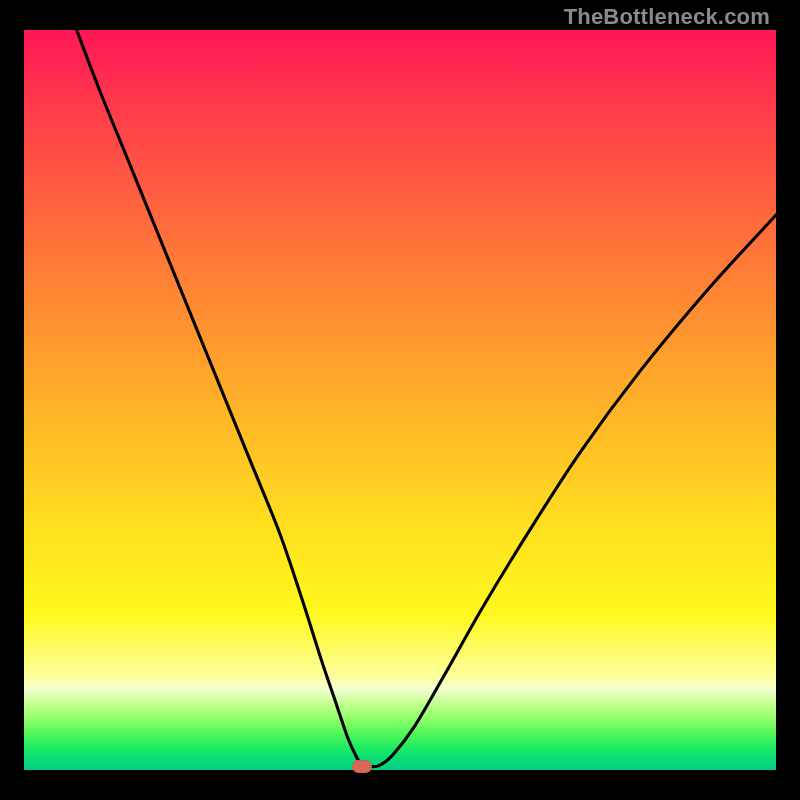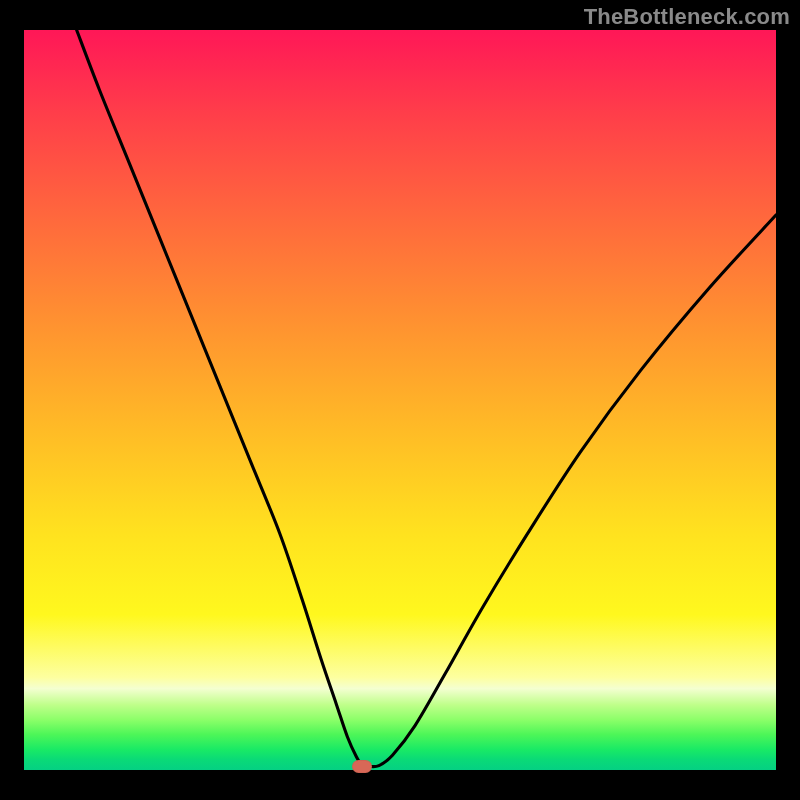--- a/index.html
+++ b/index.html
@@ -12,21 +12,21 @@
     overflow: hidden;
   }
   .wrap {
     position: relative;
     width: 800px;
     height: 800px;
   }
   .watermark {
     position: absolute;
     top: 4px;
-    right: 10px;
+    right: 30px;
     color: #8a8a8a;
     font-size: 22px;
     font-weight: 600;
     letter-spacing: 0.2px;
     z-index: 5;
     user-select: none;
   }
   .plot {
     position: absolute;
     left: 24px;

